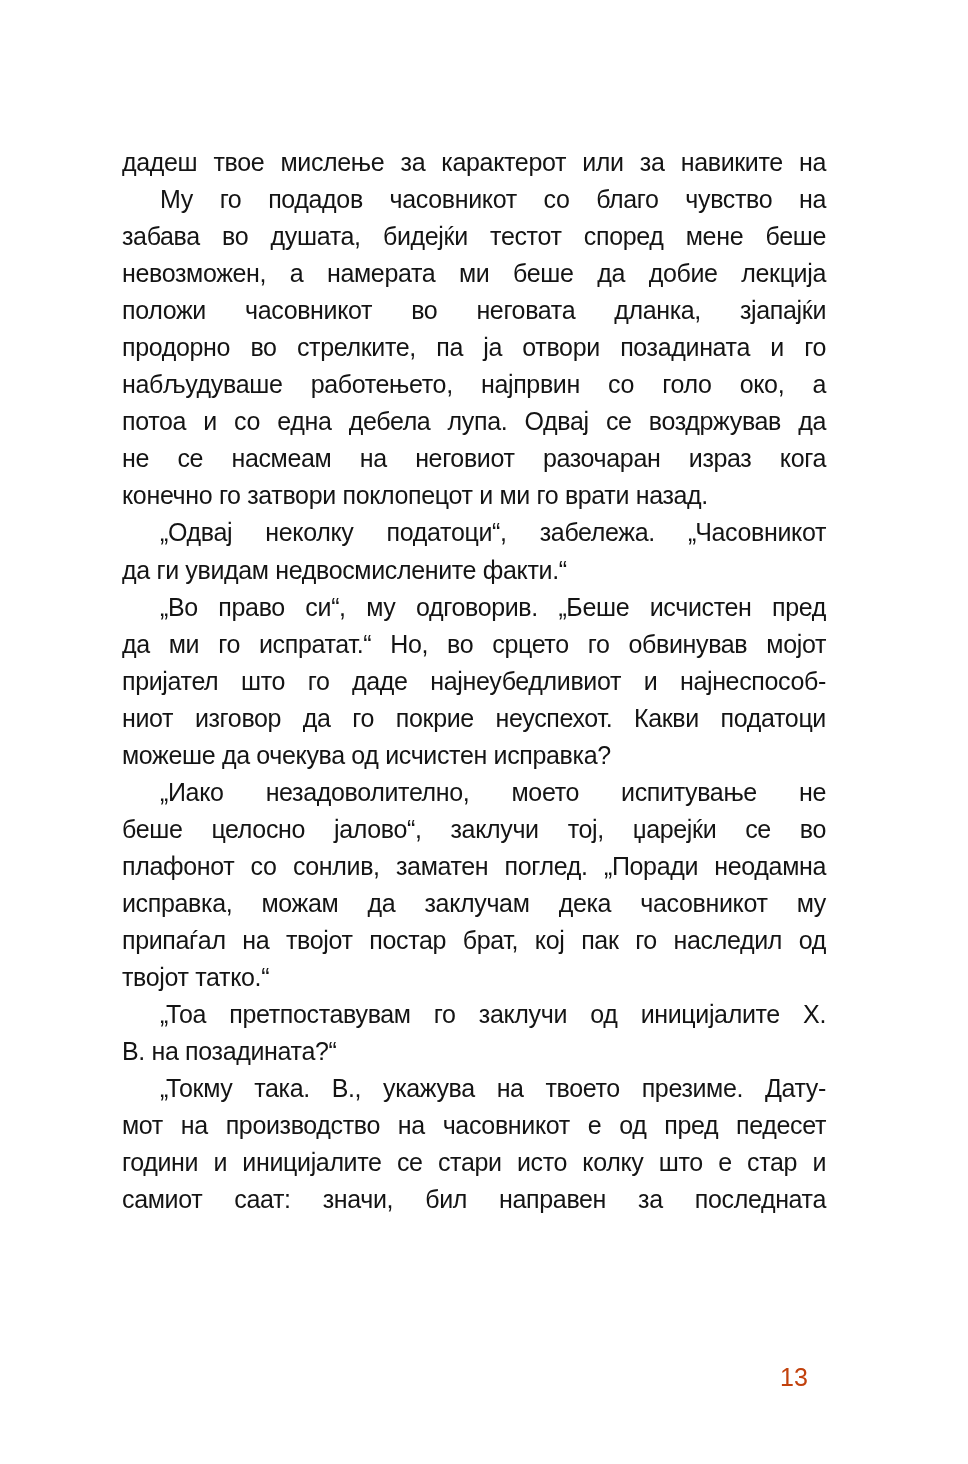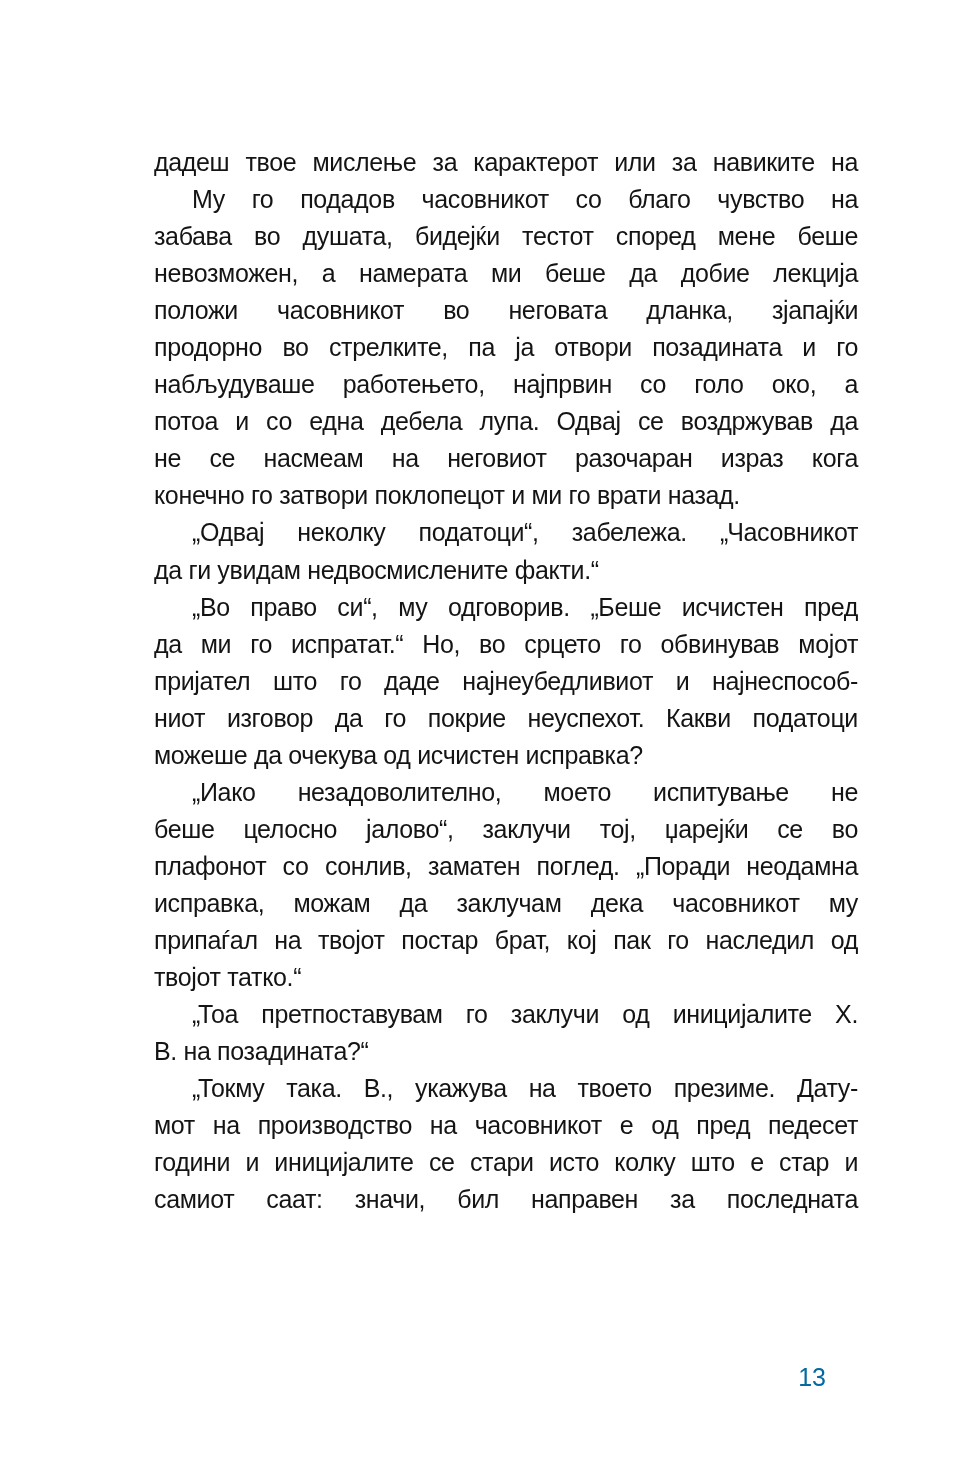--- a/index.html
+++ b/index.html
@@ -24,21 +24,20 @@
     .text-block {
       position: absolute;
       left: 122px;
       top: 144px;
       width: 704px;
       font-family: "Liberation Sans", sans-serif;
       font-size: 25px;
       line-height: 37.05px;
       color: #141414;
       letter-spacing: -0.35px;
-      margin-left: 32px;
     }
     .para {
       margin: 0;
       padding: 0;
       text-align: justify;
       text-align-last: left;
       hyphens: manual;
     }
     .line {
       display: block;
@@ -52,25 +51,24 @@
       text-align-last: left;
     }
     .line.first-indent {
       padding-left: 38px;
     }
     .page-number {
       position: absolute;
       left: 780px;
       top: 1362px;
       width: 46px;
-      text-align: right;
       font-family: "Liberation Sans", sans-serif;
       font-size: 25px;
       line-height: 30px;
-      color: #0369a1;
+      color: #c2410c;
     }
   </style>
 </head>
 <body>
 
 <div class="page">
   <div class="text-block">
 
     <div class="para">
       <span class="line">дадеш твое мислење за карактерот или за навиките на</span>

